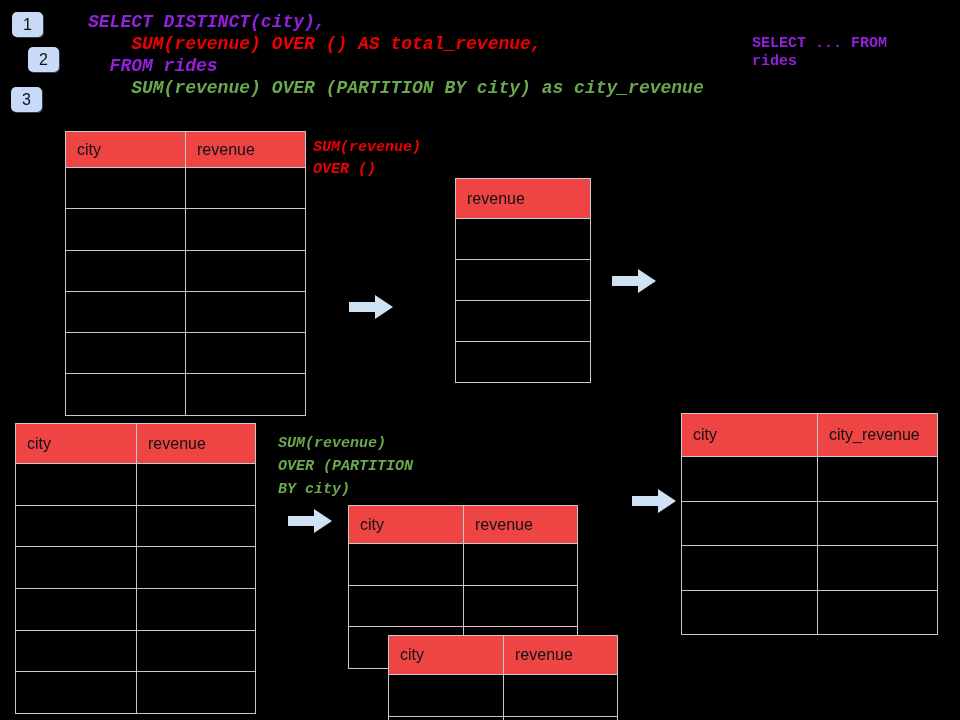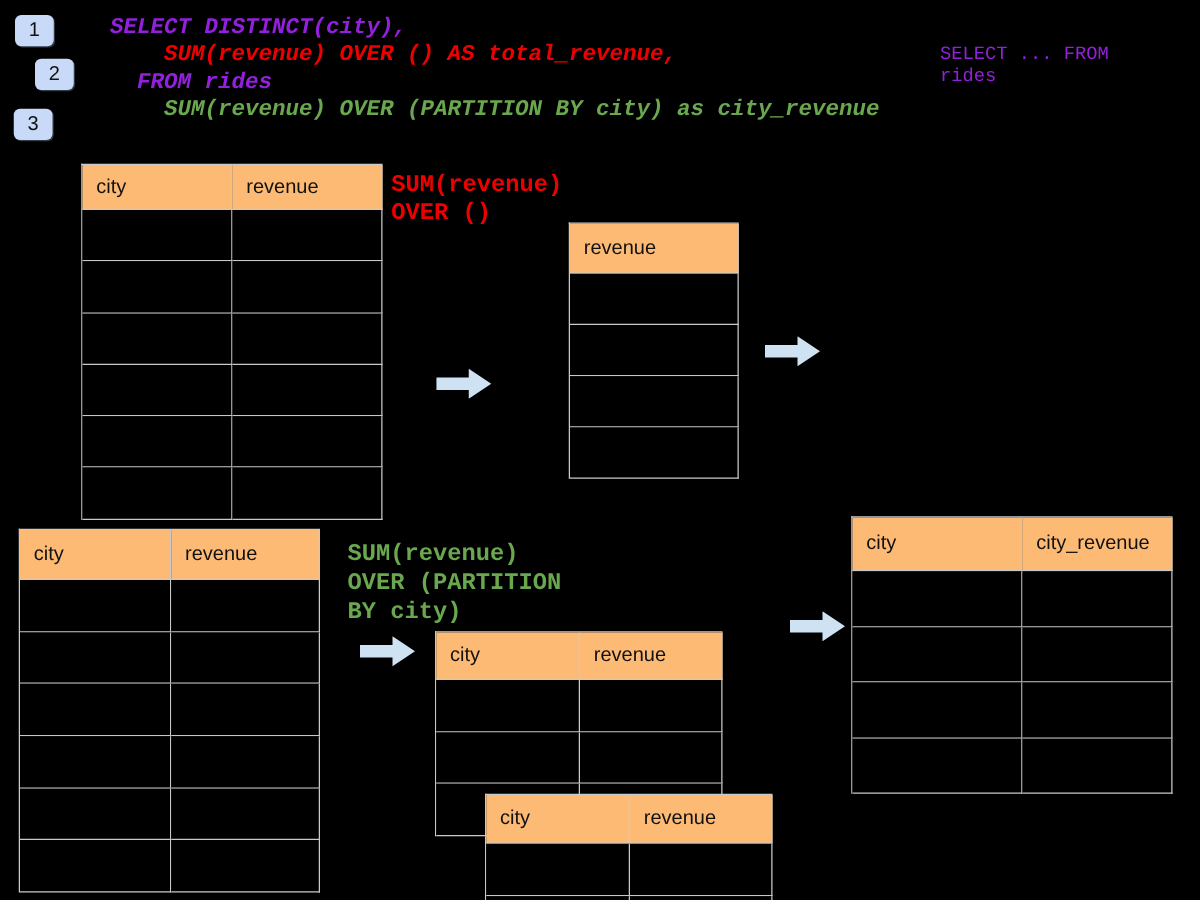--- a/index.html
+++ b/index.html
@@ -17,28 +17,29 @@
     font-weight:bold;font-size:18px;line-height:22px;
     white-space:pre;
   }
   .code-line{white-space:pre;font-style:italic;}
   .c-purple{color:#9320DC;}
   .c-red{color:#EE0000;}
   .c-green{color:#6AA84F;}
   .code-side{
     position:absolute;left:752px;top:35px;
     font-family:"Liberation Mono","DejaVu Sans Mono",monospace;
-    font-weight:normal;font-size:15px;line-height:18px;
+    font-weight:bold;font-size:15px;line-height:18px;
     color:#9320DC;white-space:pre-line;
   }
   .label{
     position:absolute;
     font-family:"Liberation Mono","DejaVu Sans Mono",monospace;
-    font-weight:bold;font-size:19px;
+    font-weight:bold;font-size:15px;
     white-space:pre-line;
+    font-style:italic;
   }
   .label-red{left:313px;top:137px;line-height:22px;color:#EE0000;}
   .label-green{left:278px;top:432px;line-height:23px;color:#6AA84F;}
   
   .badge{
     position:absolute;width:31px;height:25px;
     background:#C9DAF8;border-radius:5px;
     box-shadow:1px 1px 0 rgba(90,110,130,.55);
     display:flex;align-items:center;justify-content:center;
     color:#111;font-size:16px;
@@ -62,21 +63,21 @@
   .trow{display:flex;}
   .cell{
     box-sizing:border-box;
     border-right:1px solid #c9c9c9;
     border-bottom:1px solid #c9c9c9;
     background:#000;
   }
   .thead{height:var(--hh);}
   .trow:not(.thead){height:var(--rh);}
   .thead .cell{
-    background:#fdba74;
+    background:#ef4444;
     display:flex;align-items:center;
     padding-left:11px;
     color:#111;font-size:16px;
     font-family:"Liberation Sans",sans-serif;
   }
   .t1{left:65px;top:131px;--hh:36px;--rh:41.3px;}
   .t1 .cell{width:120px;}
   .t2{left:455px;top:178px;--hh:40px;--rh:41px;}
   .t2 .cell{width:135px;}
   .t3{left:15px;top:423px;--hh:40px;--rh:41.7px;}

